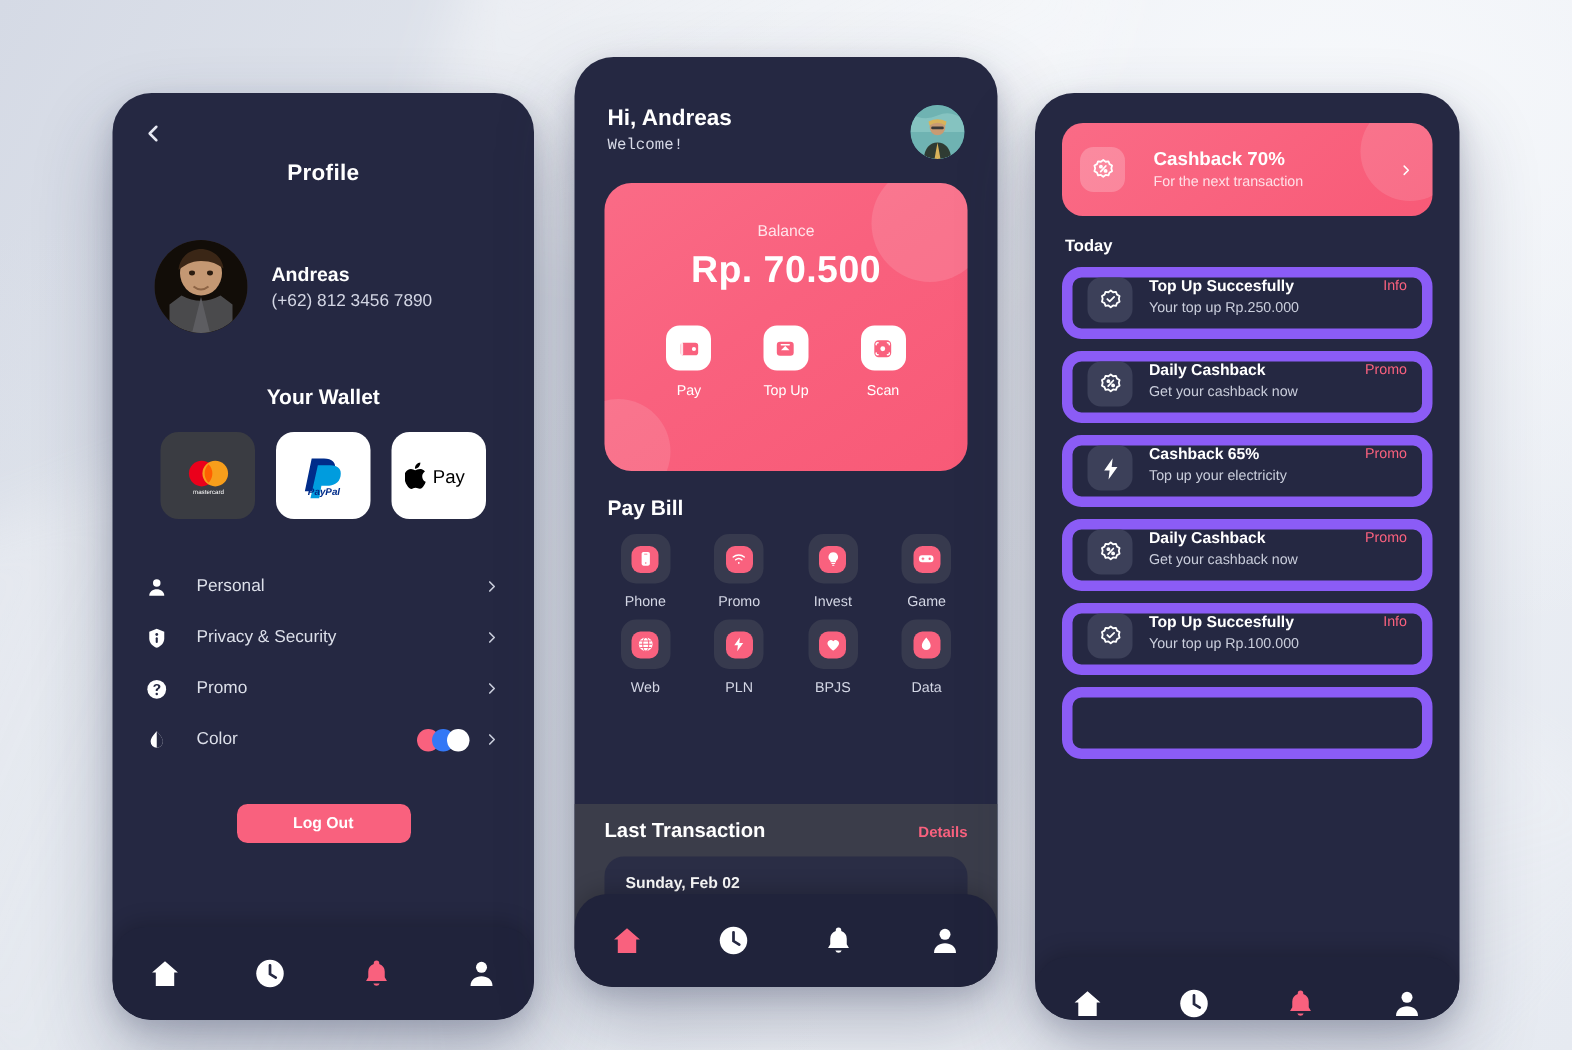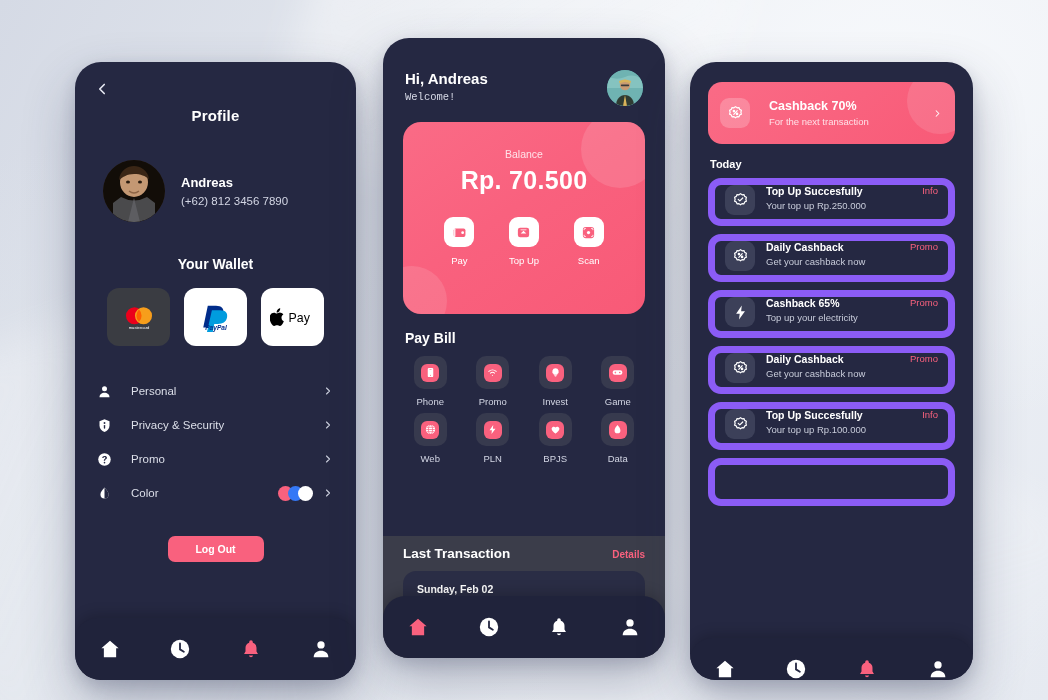--- a/index.html
+++ b/index.html
@@ -62,21 +62,21 @@
   .menu { margin-top:28px; padding:0 22px; }
   .menu-item { display:flex; align-items:center; height:34px; }
   .menu-ico { width:22px; color:#fff; display:flex; align-items:center; }
   .menu-label { flex:1; color:#dcdfe9; font-size:11.5px; padding-left:12px; }
   .menu-chev { color:#c9cddb; width:12px; }
   .swatches { display:flex; align-items:center; margin-right:9px; }
   .sw { width:15px; height:15px; border-radius:50%; }
   .sw2 { margin-left:-5px; } .sw3 { margin-left:-5px; }
 
   .logout {
-    display:block; margin:26px auto 0; width:96px; height:26px;
+    display:block; margin:26px auto 0; width:116px; height:26px;
     border:none; border-radius:7px; background:#f9617e;
     color:#fff; font-size:10.5px; font-weight:bold; font-family:inherit; cursor:pointer;
   }
 
   
   .navbar {
     position:absolute; left:0; right:0; bottom:0; height:62px;
     background:#20233b; border-radius:22px 22px 26px 26px;
     display:flex; align-items:center; justify-content:space-around;
     box-shadow:0 -3px 14px rgba(0,0,0,0.20);

